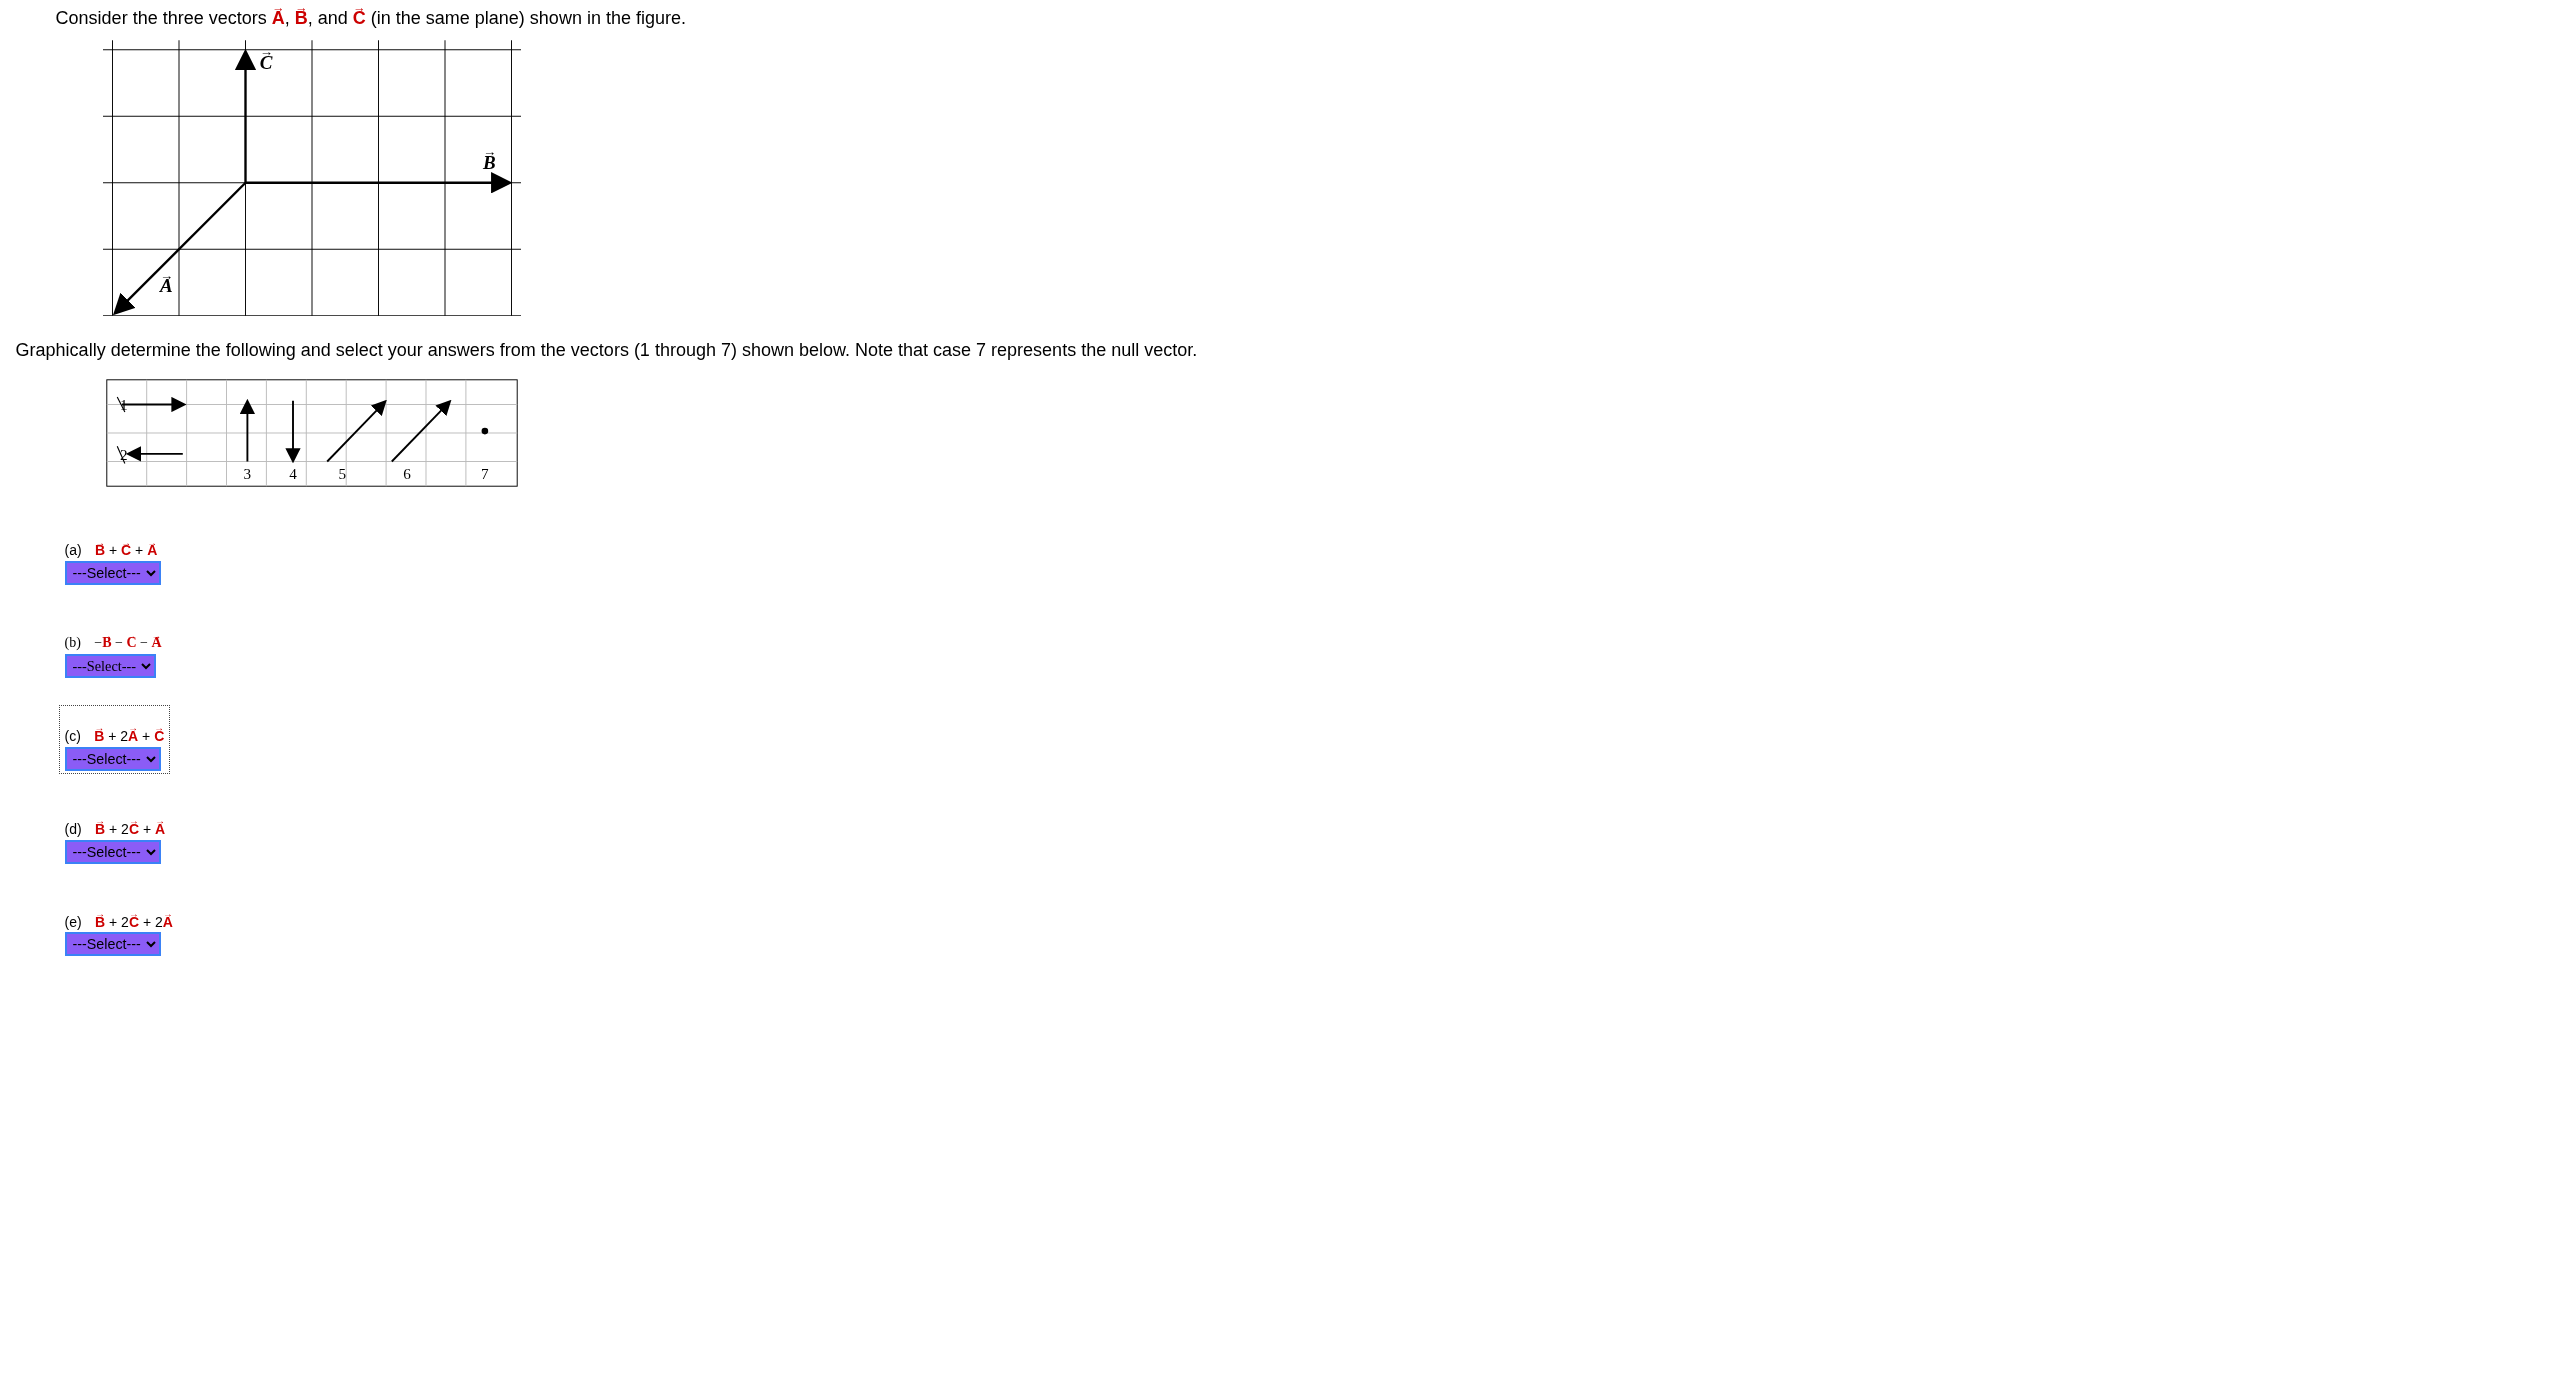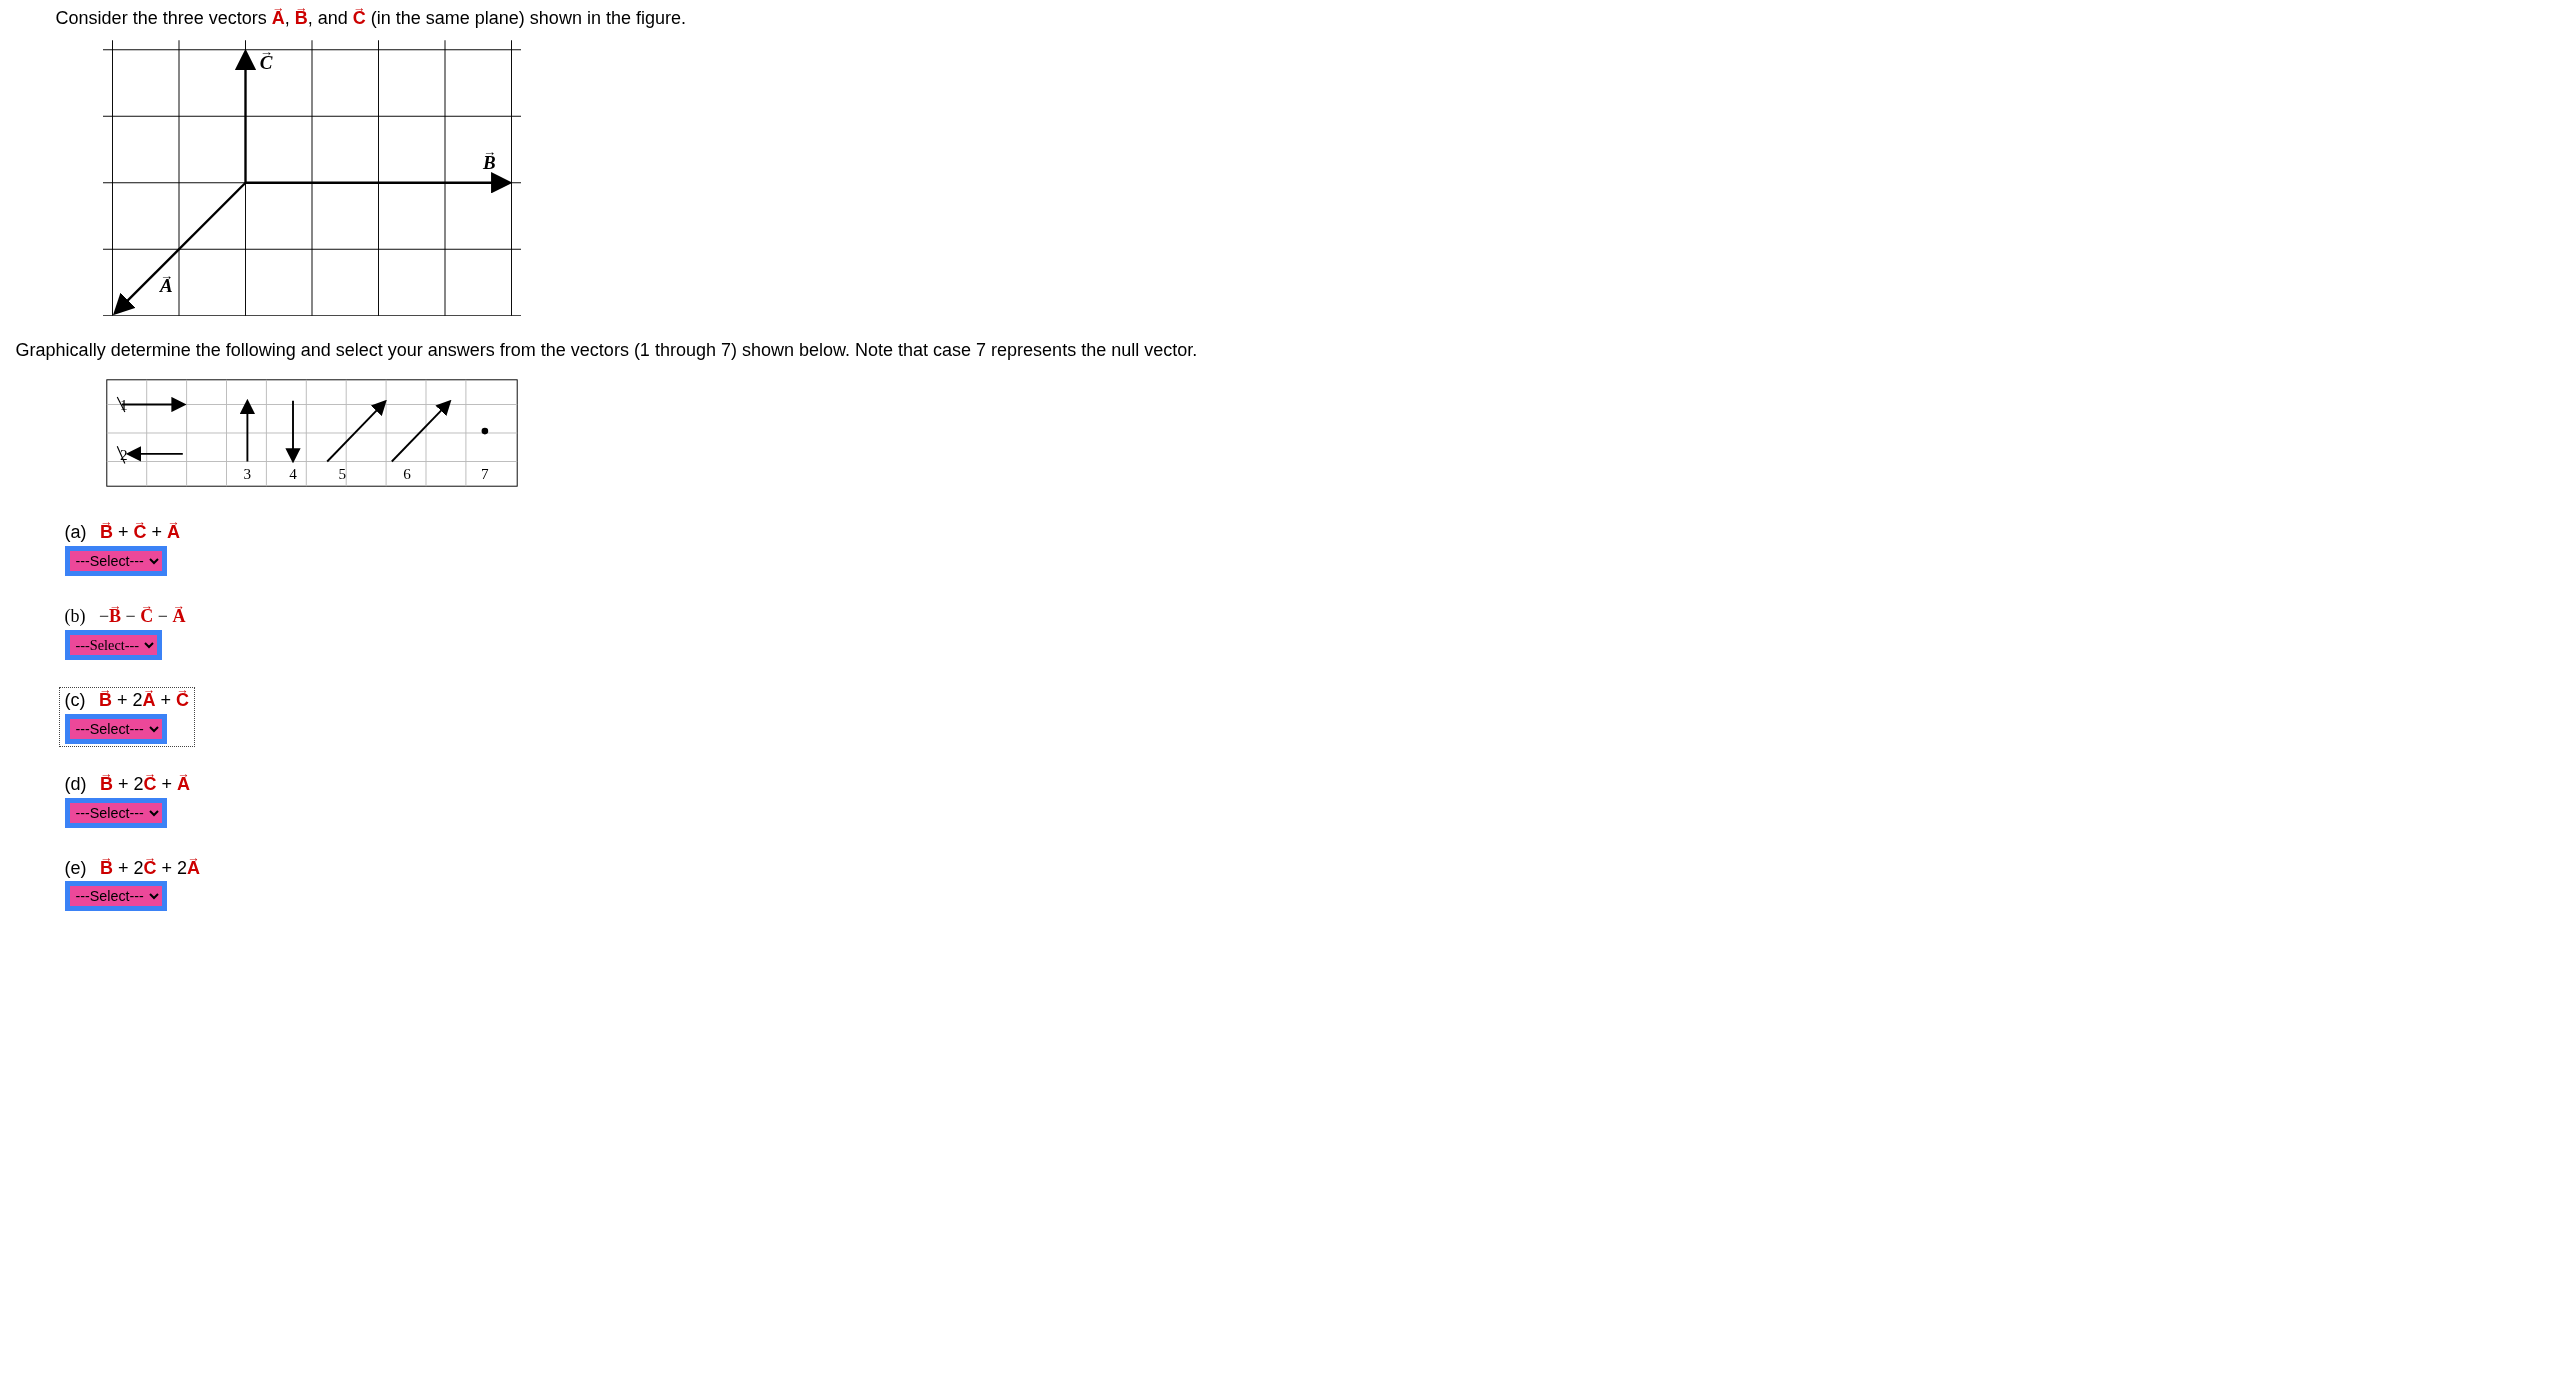--- a/index.html
+++ b/index.html
@@ -44,31 +44,32 @@
       margin: 15px 8px;
       font-size: 18px;
     }
     .options-figure {
       margin: 9.5px 0 27px 95px;
     }
     .question-block {
       margin: 0 0 30px 57px;
     }
     .question-line {
-      font-size: 18px;
+      font-size: 14px;
       margin-bottom: 2.9px;
+      margin-top: 20px;
     }
     .part-label {
       margin-right: 13.3px;
     }
     .select-control {
       font-size: 14.3px;
       padding: 1px 1.9px;
-      border: 5px solid #3b82f6;
-      background: #ec4899;
+      border: 2px solid #3b82f6;
+      background: #8b5cf6;
       font-family: inherit;
     }
     .focused-block {
       position: relative;
     }
     .focused-block::before {
       content: "";
       position: absolute;
       top: -2.9px;
       left: -5.7px;

